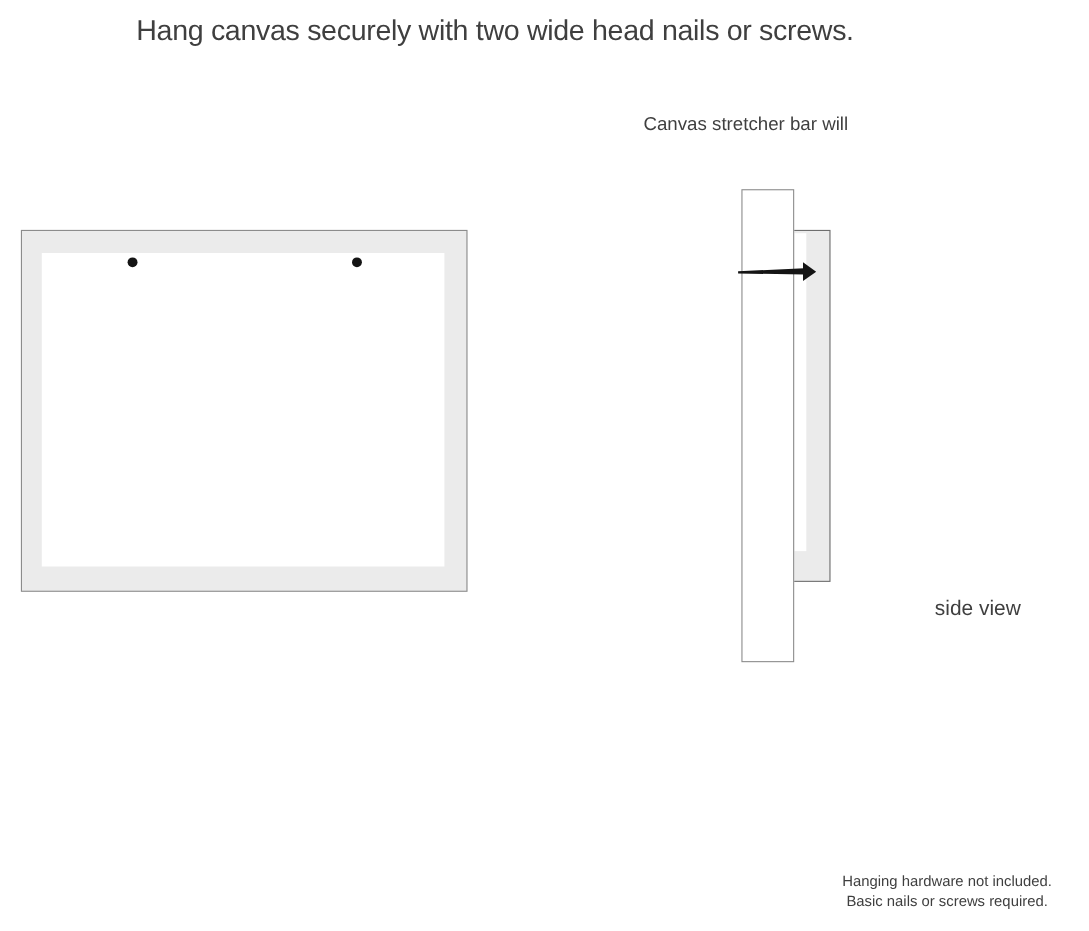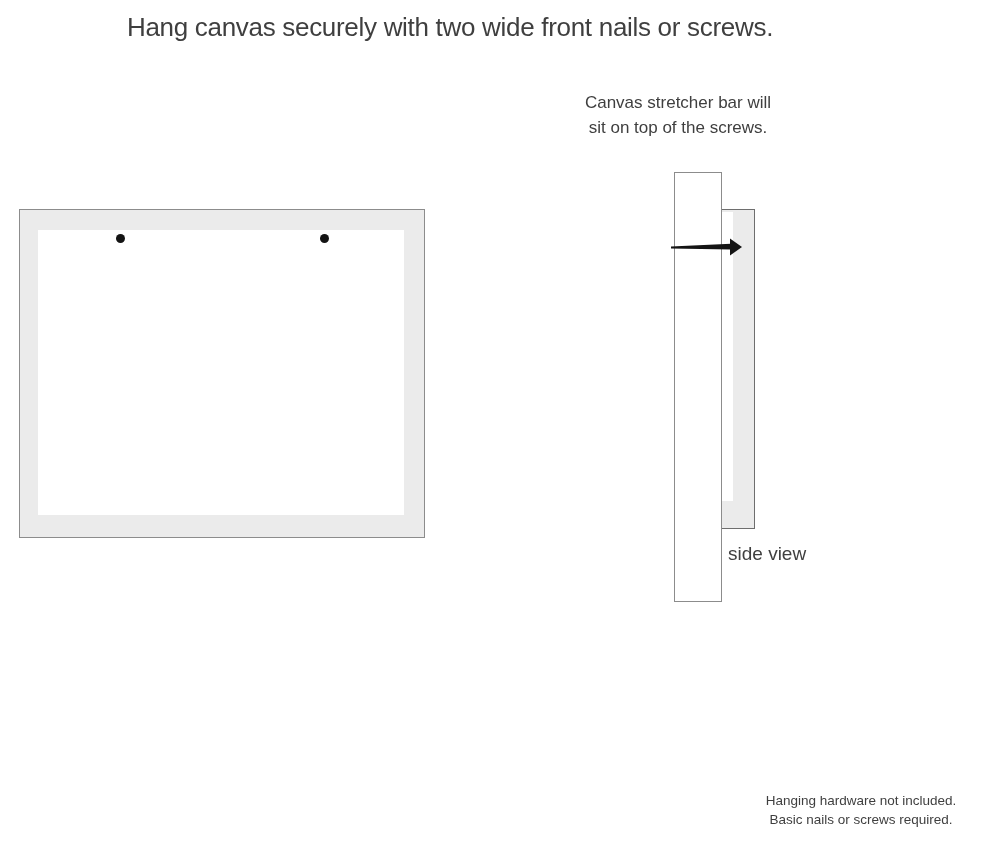--- a/index.html
+++ b/index.html
@@ -26,21 +26,21 @@
   
   .para {
     position: absolute;
     text-align: center;
     font-size: 17px;
     font-weight: 300;
     line-height: 24.5px;
     color: var(--text-color, #3f3f3f);
   }
   .para-left  { left: 17px;  top: 101px; width: 400px; }
-  .para-right { left: 528px; top: 91px; width: 300px; }
+  .para-right { left: 528px; top: 101px; width: 300px; }
   
   .front-canvas {
     position: absolute;
     left: 19px; top: 209px;
     width: 406px; height: 329px;
     box-sizing: border-box;
     background: var(--canvas-gray, #ebebeb);
     border: 1px solid var(--outline-gray, #8c8c8c);
   }
   .front-canvas-inner {
@@ -90,46 +90,45 @@
     z-index: 3;
   }
   
   .view-label {
     position: absolute;
     font-size: 19px;
     font-weight: 300;
     color: var(--text-color, #3f3f3f);
   }
   .label-front { left: 227px; top: 543px; width: 200px; text-align: right; }
-  .label-side  { left: 728px; top: 543px; width: 200px; text-align: left; }
+  .label-side  { left: 728px; top: 543px; width: 200px; text-align: right; }
   
   .footnote {
     position: absolute;
     left: 741px; top: 791px;
     width: 240px;
     text-align: center;
     font-size: 13.5px;
     font-weight: 400;
     line-height: 19px;
     color: var(--text-color, #3f3f3f);
   }
 </style>
 </head>
 <body>
 
 <div class="page">
 
-  <div class="title">Hang canvas securely with two wide front nails or screws.</div>
+  <div class="title">Hang canvas securely with two wide head nails or screws.</div>
 
   <div class="para para-left">
   </div>
 
   <div class="para para-right">
     <div>Canvas stretcher bar will</div>
-    <div>sit on top of the screws.</div>
   </div>
 
   <div class="front-canvas">
     <div class="front-canvas-inner"></div>
     <span class="nail-dot dot-1"></span>
     <span class="nail-dot dot-2"></span>
   </div>
 
   <div class="side-canvas">
     <div class="side-canvas-strip"></div>

